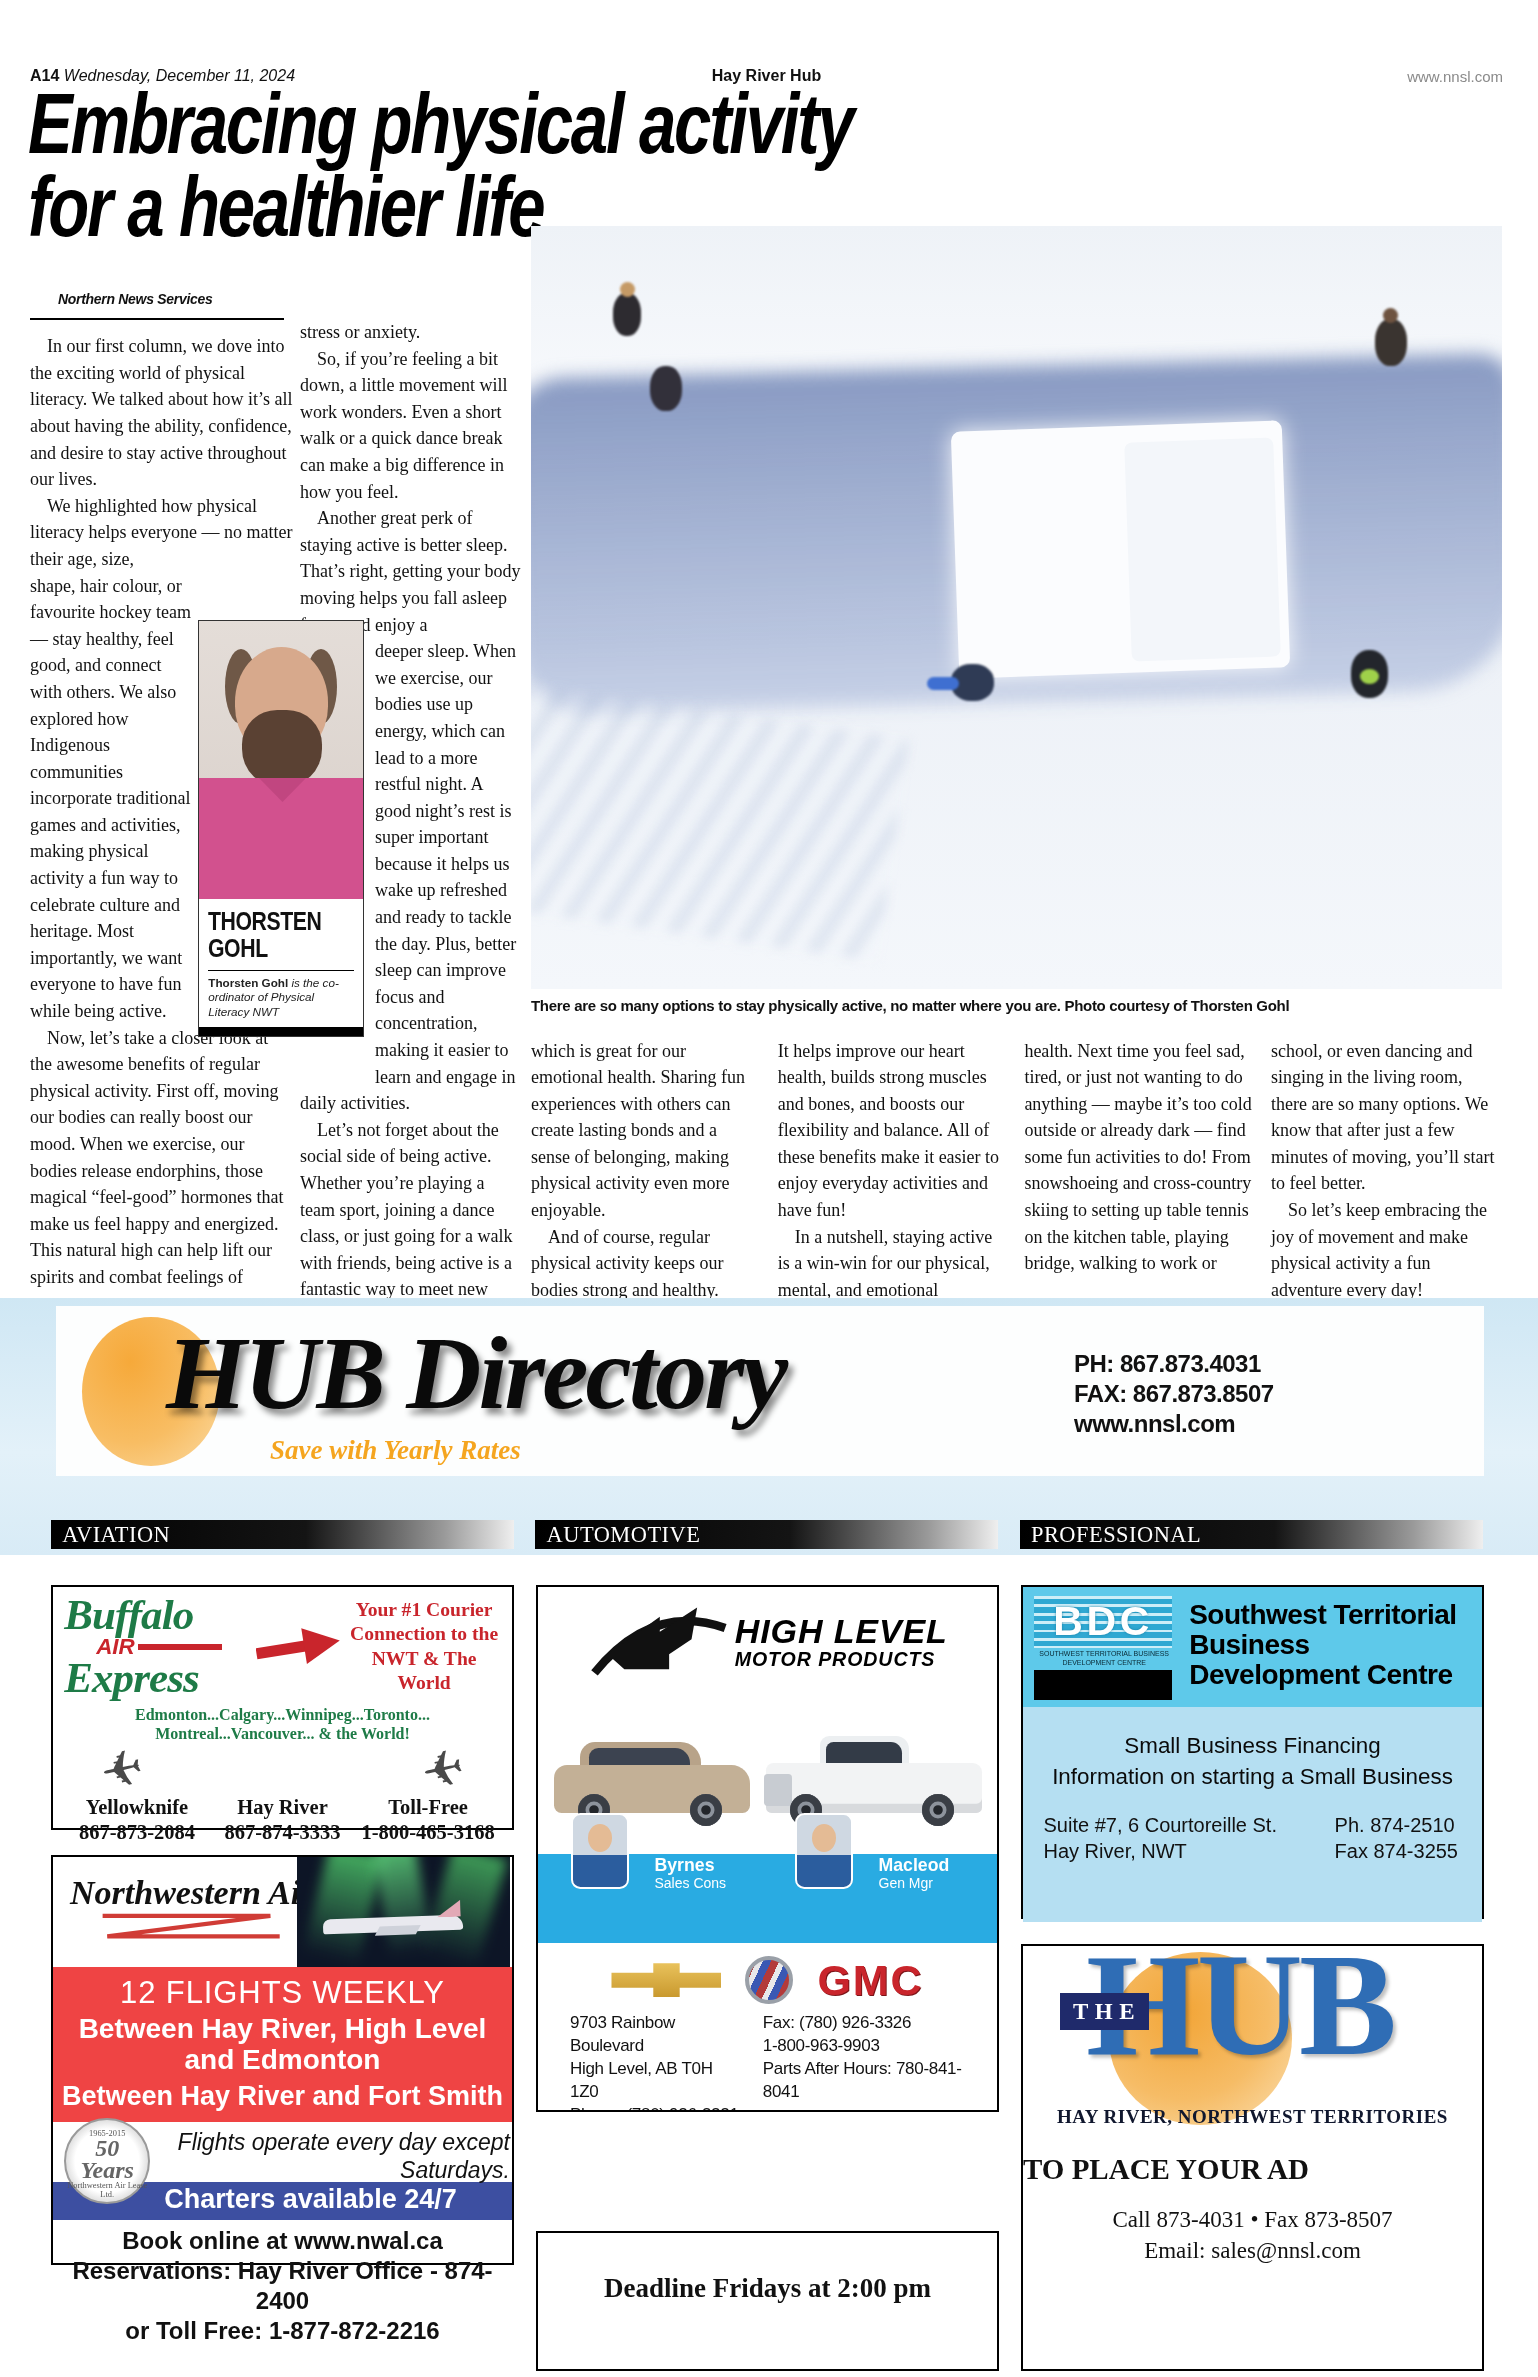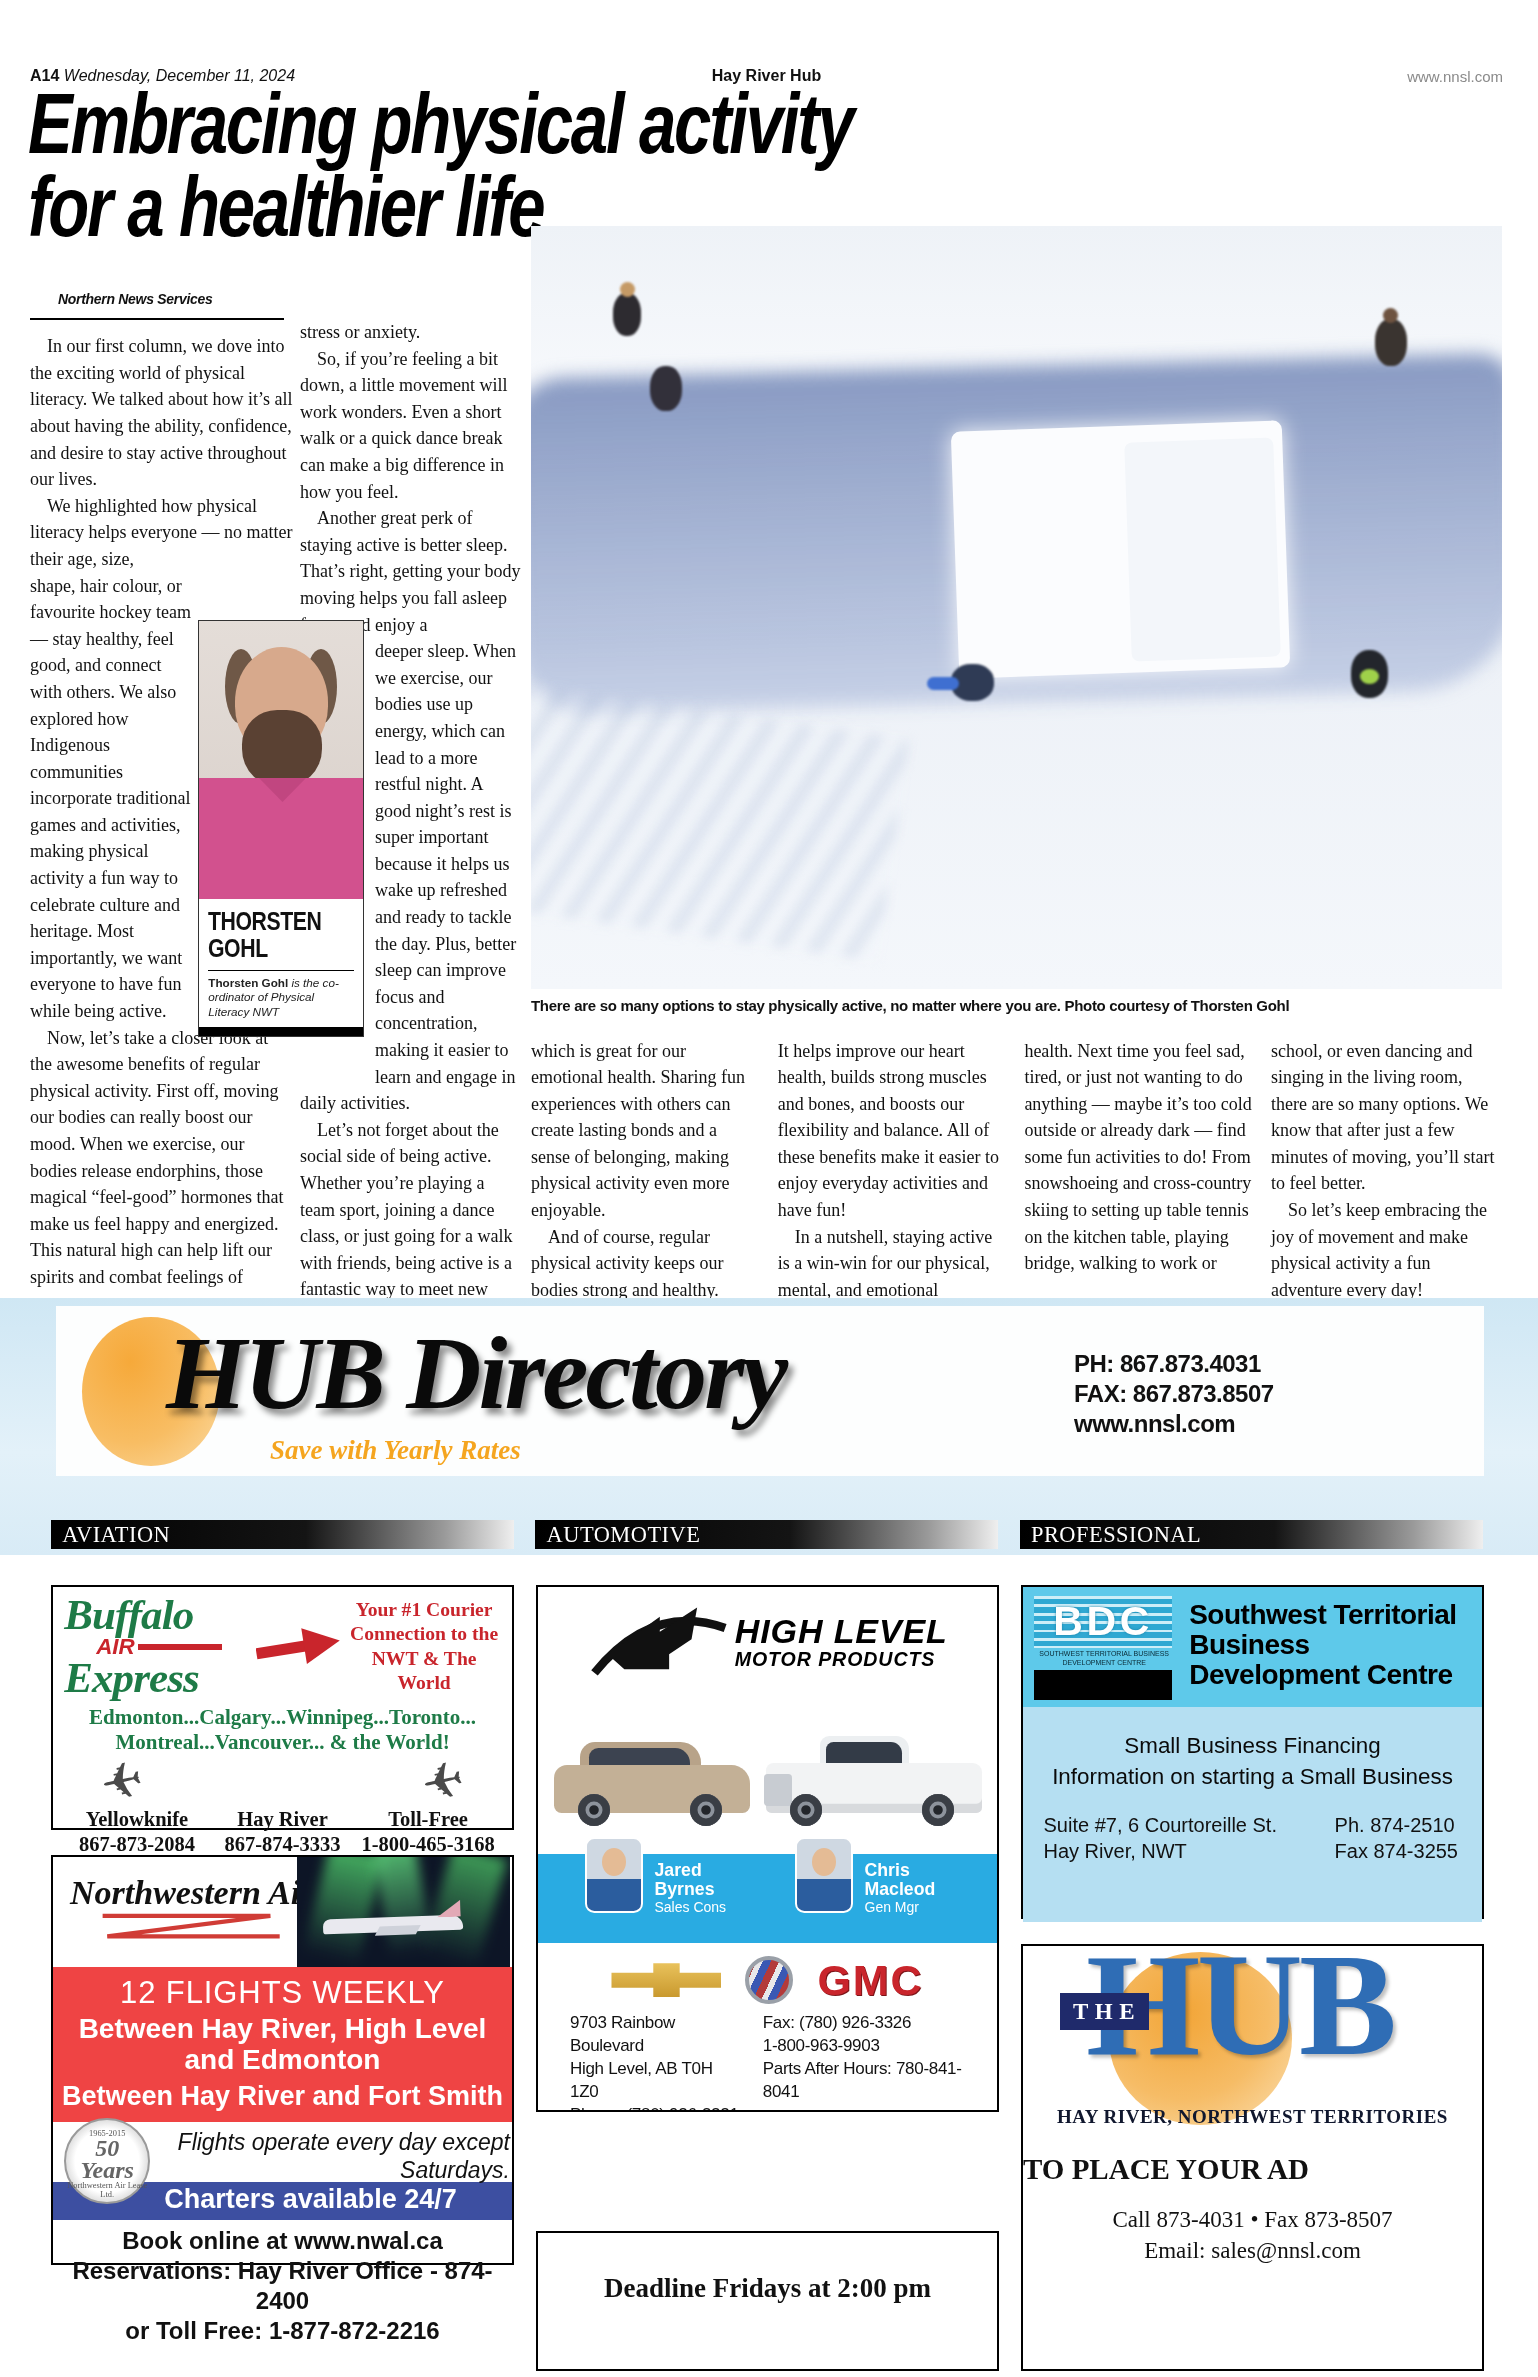--- a/index.html
+++ b/index.html
@@ -113,21 +113,21 @@
   .buf-top { display:flex; align-items:center; }
   .buf-logo { width:186px; font-style:italic; font-weight:bold; line-height:0.9; color:#1e7b47; }
   .buf-logo .l1 { font-size:43px; letter-spacing:-0.9px; }
   .buf-air { display:flex; align-items:center; margin:1.9px 0 1.9px 32px; }
   .buf-air .a { color:#c9252c; font-size:22.4px; font-family:"Liberation Sans", sans-serif; font-weight:bold; font-style:italic; }
   .buf-air .ln { width:84px; height:6.5px; background:#c9252c; margin-left:3.7px; }
   .buf-logo .l2 { font-size:43px; letter-spacing:-0.9px; }
   .buf-arrow { width:86px; height:78px; margin:0 5.6px; }
   .buf-tag { flex:1; color:#c9252c; font-weight:bold; font-size:19.6px; text-align:center; line-height:1.25;
              font-family:"Liberation Serif", serif; }
-  .buf-cities { margin-top:7.5px; text-align:center; color:#1e7b47; font-weight:bold; font-size:21px; line-height:1.2; }
+  .buf-cities { margin-top:7.5px; text-align:center; color:#1e7b47; font-weight:bold; font-size:16px; line-height:1.2; }
   .buf-planes { display:flex; justify-content:space-between; padding:0 37px; margin-top:1.9px; }
   .plane-glyph { font-size:50px; color:#4a4a4a; transform:rotate(-12deg) scaleX(-1); line-height:1; }
   .buf-phones { display:flex; justify-content:space-between; margin-top:0px; font-weight:bold;
                 font-size:20.5px; text-align:center; line-height:1.2; }
   .buf-phones div { flex:1; }
 
   
   .nwa { position:absolute; top:270px; left:0; width:463px; height:410px; border:2.8px solid #000; background:#fff; }
   .nwa-top { display:flex; height:110px; }
   .nwa-logo { width:244px; padding:17px 0 0 17px; }
@@ -173,21 +173,21 @@
   .suv .win { position:absolute; left:35px; bottom:56px; width:101px; height:22.4px; background:#3c4350; border-radius:9.3px 15px 0 0; }
   .truck { width:216px; height:93px; }
   .truck .bodyv { position:absolute; left:0; bottom:13px; width:216px; height:50px; background:#f2f3f4; border-radius:7.5px 9.3px 5.6px 5.6px; box-shadow:inset 0 -9.3px 0 #d8dadd; }
   .truck .cab { position:absolute; left:54px; bottom:58px; width:89px; height:32px; background:#eceff1; border-radius:9.3px 13px 0 0; }
   .truck .win { position:absolute; left:60px; bottom:60px; width:76px; height:24px; background:#333b47; border-radius:7.5px 11.2px 0 0; }
   .truck .grille { position:absolute; left:-1.9px; bottom:20.5px; width:28px; height:32px; background:#c8ccd2; border-radius:3.7px; }
   .wheel { position:absolute; bottom:0; width:32px; height:32px; border-radius:50%; background:#23262b; box-shadow:inset 0 0 0 7.5px #3a3e45, inset 0 0 0 11.2px #8d939c; }
   .w1 { left:24px; } .w2 { right:28px; }
   .hl-band { position:relative; background:#29abe2; height:89px; margin-top:28px; }
   .hl-cards { position:absolute; left:0; top:-41px; width:100%; display:flex; justify-content:center; gap:54px; }
-  .card { display:flex; gap:12px;margin-top:24px; }
+  .card { display:flex; gap:26px; }
   .mug { width:58px; height:76px; border:2.8px solid #fff; border-radius:9.3px; background:linear-gradient(180deg,#cfd8e2 55%,#2b5d9e 55%); position:relative; }
   .mug:before { content:""; position:absolute; left:15px; top:9.3px; width:24px; height:28px; border-radius:50%; background:#e4bb95; }
   .card-txt { color:#fff; font-family:"Liberation Sans", sans-serif; font-weight:bold; font-size:17.7px;
               line-height:1.1; padding-top:24px; width:86px; }
   .card-txt .role { font-weight:normal; font-size:14px; }
   .hl-brands { display:flex; align-items:center; justify-content:center; gap:24px; margin-top:11.2px; height:52px; }
   .bowtie { width:110px; height:34px; background:linear-gradient(180deg,#e9c25c,#c9992e);
             clip-path:polygon(38% 0,62% 0,62% 28%,100% 28%,100% 72%,62% 72%,62% 100%,38% 100%,38% 72%,0 72%,0 28%,38% 28%); }
   .buick { width:48px; height:48px; border-radius:50%; border:4.7px solid #9aa0a8;
            background:repeating-linear-gradient(115deg,#b33a3a 0 7.5px,#e8e8ea 7.5px 13px,#3a58b3 13px 20.5px); }

